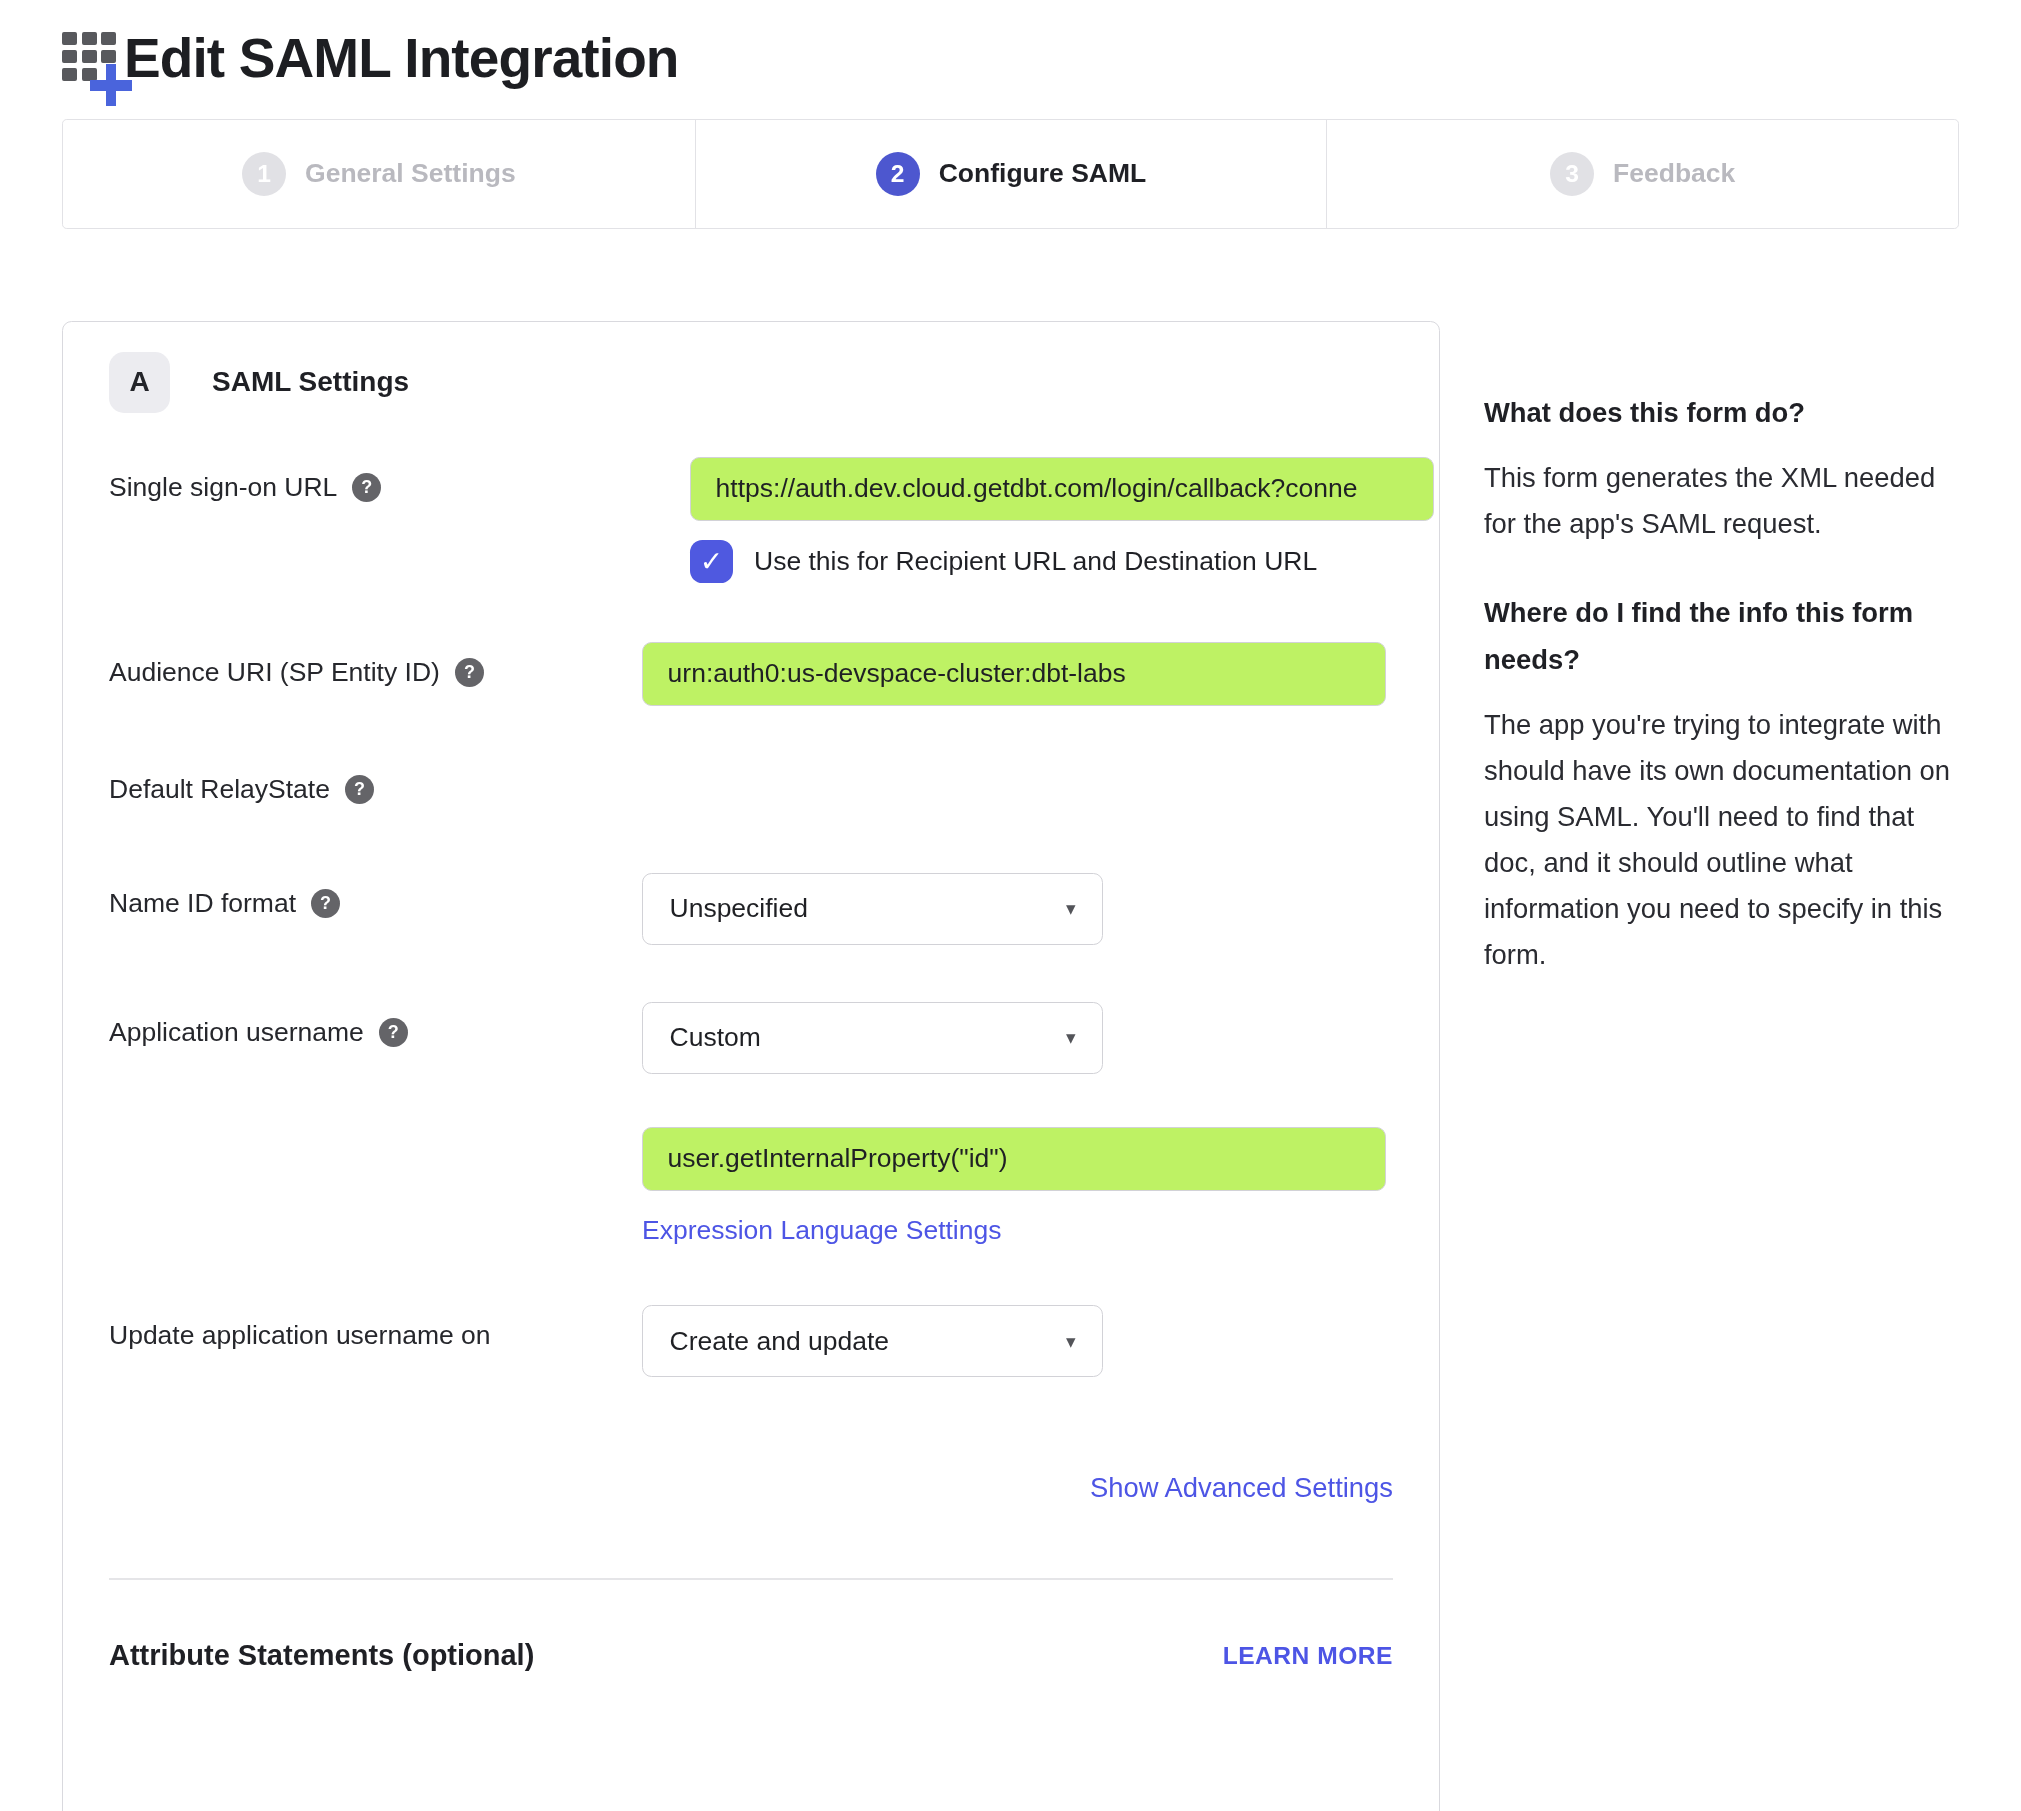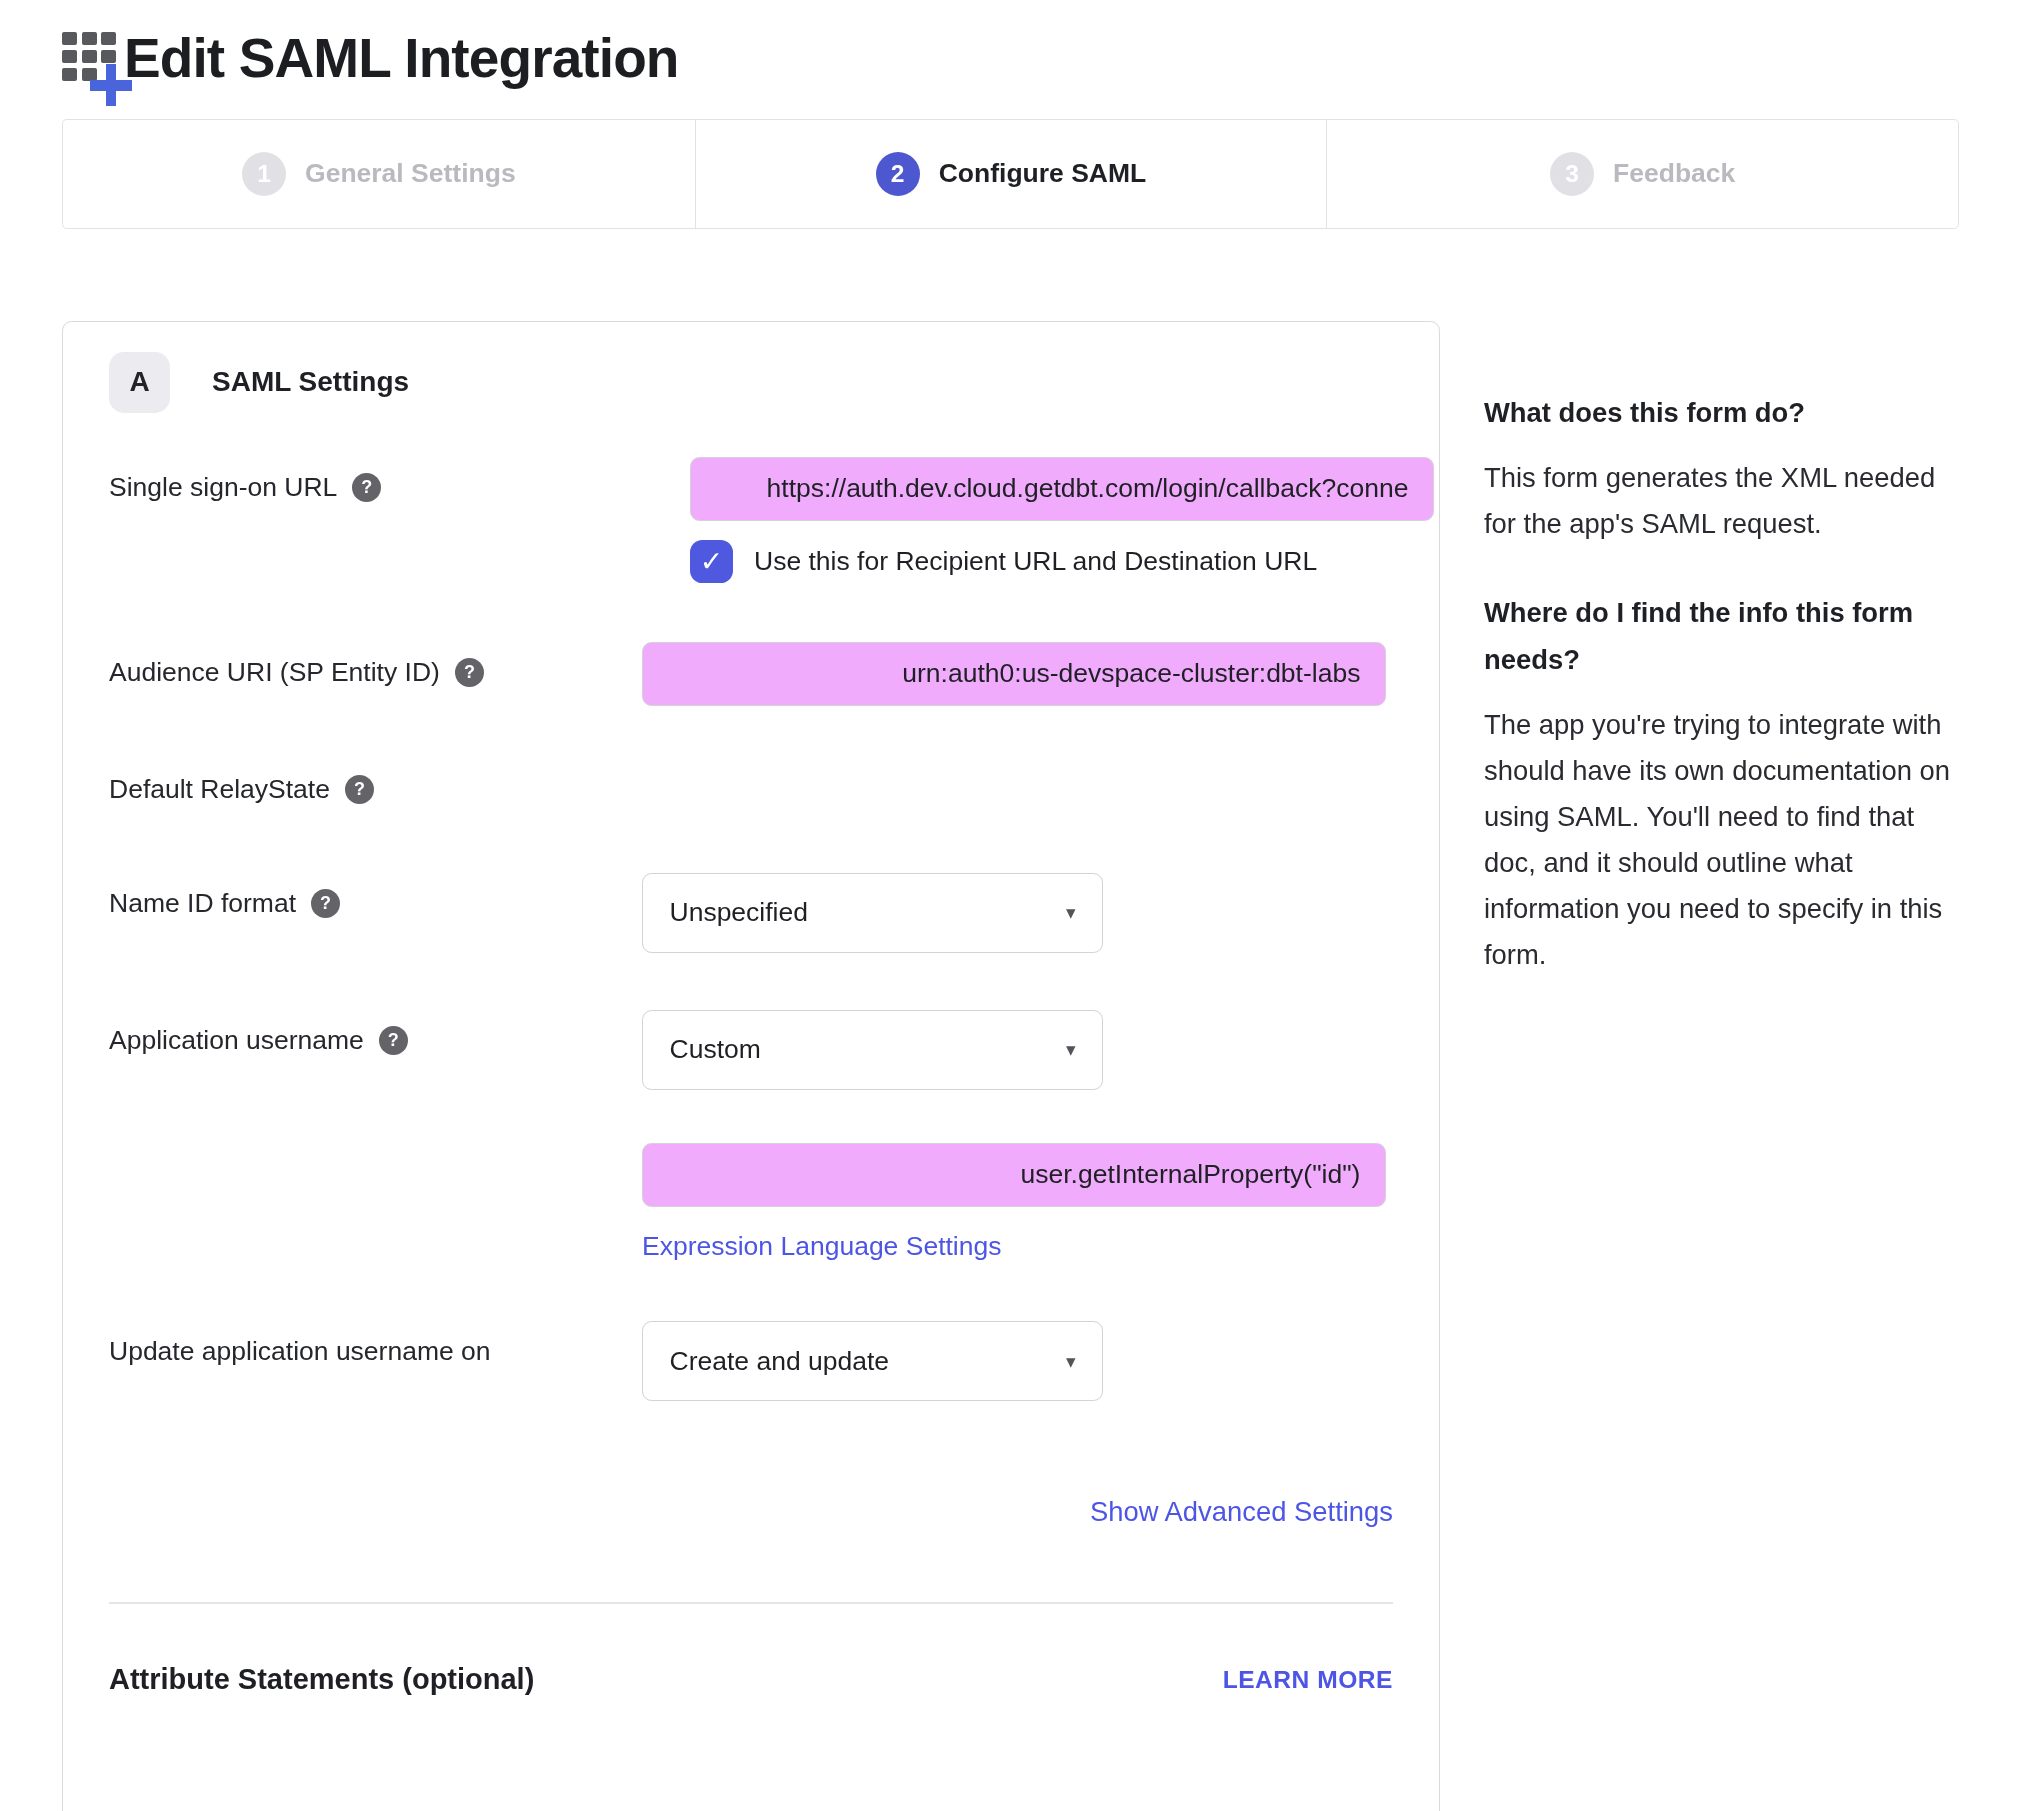--- a/index.html
+++ b/index.html
@@ -44,23 +44,23 @@
 
   
   .field { display:flex; align-items:flex-start; }
   .field-label { width:533px; flex:none; padding-top:15px; font-size:26.5px; color:#26272c;
     display:flex; align-items:center; gap:15px; }
   .help-icon { width:29px; height:29px; border-radius:50%; background:#646468; color:#ffffff;
     font-size:18px; font-weight:700; display:inline-flex; align-items:center; justify-content:center;
     flex:none; cursor:pointer; }
   .field-control { flex:1; }
   .text-input { width:744px; height:64px; border:1.9px solid #d2d2d7; border-radius:9.5px;
-    padding:0 24.6px; font-size:26.5px; color:#1f2024; background:#f0abfc; outline:none;
-    font-family:"Liberation Sans","DejaVu Sans",sans-serif; white-space:nowrap; overflow:hidden;text-align:right; }
-  .select-box { width:461px; height:80px; border:1.9px solid #d2d2d7; border-radius:9.5px;
+    padding:0 24.6px; font-size:26.5px; color:#1f2024; background:#bef264; outline:none;
+    font-family:"Liberation Sans","DejaVu Sans",sans-serif; white-space:nowrap; overflow:hidden; }
+  .select-box { width:461px; height:72px; border:1.9px solid #d2d2d7; border-radius:9.5px;
     display:flex; align-items:center; justify-content:space-between; padding:0 26.5px;
     font-size:26.5px; color:#1f2024; background:#fff; cursor:pointer; }
   .caret { font-size:19px; color:#535459; }
   .helper-text { font-size:26.5px; color:#6d6f75; margin-top:19px; }
 
   .checkbox-row { display:flex; align-items:center; gap:21px; margin-top:19px; cursor:pointer; }
   .checkbox { width:43px; height:43px; border-radius:12.3px; background:#4f59e0; color:#fff;
     display:flex; align-items:center; justify-content:center; font-size:28px; font-weight:700; flex:none; }
   .checkbox-label { font-size:26.5px; color:#1f2025; }
 

